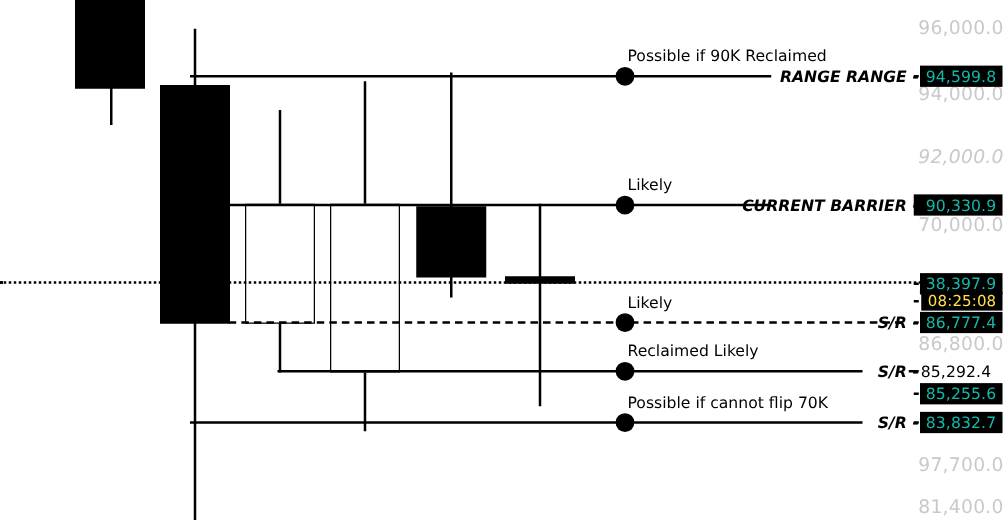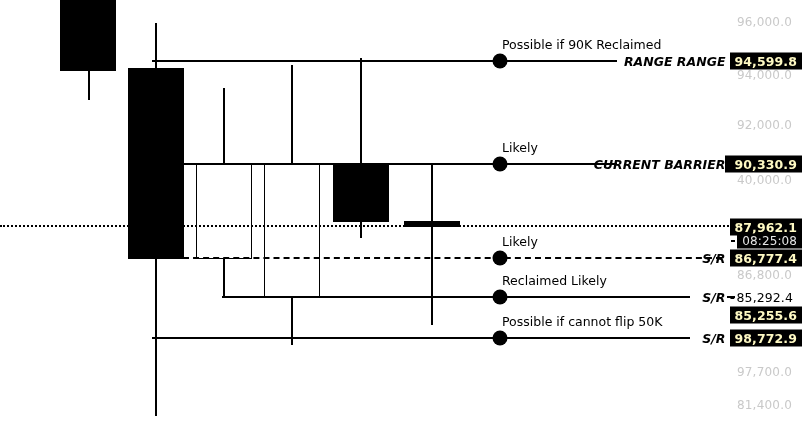--- a/index.html
+++ b/index.html
@@ -13,51 +13,51 @@
   #chart-root {
     position: relative;
     width: 803px;
     height: 421px;
     background: #ffffff;
     overflow: hidden;
   }
   
   .axis-gridlabel {
     position: absolute;
-    right: 11px;
-    font-size: 12px;
+    right: 0;
+    font-size: 15px;
     color: #c9c9c9;
     letter-spacing: 0.2px;
     white-space: nowrap;
     text-align: left;
     transform: translateY(-50%);
   }
   .axis-badge {
     position: absolute;
     right: 1px;
     background: #000000;
-    color: #fef9c3;
-    font-size: 12.5px;
-    font-weight: bold;
+    color: #14b8a6;
+    font-size: 12.5px;
+    font-weight: normal;
     padding: 2px 5px 2px 5px;
     white-space: nowrap;
     transform: translateY(-50%);
     letter-spacing: 0.1px;
     line-height: 13px;
   }
   .axis-badge.plain {
     background: transparent;
     color: #000000;
     font-weight: normal;
     font-size: 12.5px;
     right: 5px;
   }
   .axis-badge.timer {
     font-weight: normal;
-    color: #e5e5e5;
+    color: #fde047;
     font-size: 12px;
     padding-top: 1px;
     padding-bottom: 1px;
   }
   .axis-tick-dash {
     position: absolute;
     height: 2px;
     background: #000000;
     transform: translateY(-50%);
   }
@@ -158,44 +158,44 @@
       <div class="level-line dashed" style="left: 183px; width: 539px; top: 258px;"></div>
       <div class="level-dot" style="left: 500px; top: 258px;"></div>
       <div class="level-note" style="left: 502px; top: 249px;">Likely</div>
       <div class="level-title" style="top: 258px; right: 68px;"><span>S/R</span> <span class="dashsep">-</span></div>
       <div class="level-line" style="left: 222px; width: 468px; top: 297px;"></div>
       <div class="level-dot" style="left: 500px; top: 297px;"></div>
       <div class="level-note" style="left: 502px; top: 288px;">Reclaimed Likely</div>
       <div class="level-title" style="top: 297px; right: 68px;"><span>S/R</span> <span class="dashsep">-</span></div>
       <div class="level-line" style="left: 152px; width: 538px; top: 338px;"></div>
       <div class="level-dot" style="left: 500px; top: 338px;"></div>
-      <div class="level-note" style="left: 502px; top: 329px;">Possible if cannot flip 50K</div>
+      <div class="level-note" style="left: 502px; top: 329px;">Possible if cannot flip 70K</div>
       <div class="level-title" style="top: 338px; right: 68px;"><span>S/R</span> <span class="dashsep">-</span></div>
     </div>
 
   <div id="axis-layer">
       <div class="axis-gridlabel" style="top: 22px;">96,000.0</div>
       <div class="axis-gridlabel" style="top: 75px;">94,000.0</div>
-      <div class="axis-gridlabel" style="top: 125px;">92,000.0</div>
-      <div class="axis-gridlabel" style="top: 180px;">40,000.0</div>
+      <div class="axis-gridlabel" style="top: 125px; font-style: italic;">92,000.0</div>
+      <div class="axis-gridlabel" style="top: 180px;">70,000.0</div>
       <div class="axis-gridlabel" style="top: 232px;">88,000.0</div>
       <div class="axis-gridlabel" style="top: 275px;">86,800.0</div>
       <div class="axis-gridlabel" style="top: 372px;">97,700.0</div>
       <div class="axis-gridlabel" style="top: 405px;">81,400.0</div>
-      <div class="axis-badge" style="top: 227px;">87,962.1</div>
+      <div class="axis-badge" style="top: 227px;">38,397.9</div>
       <div class="axis-tick-dash" style="top: 227px; right: 68px; width: 4px;"></div>
       <div class="axis-badge timer" style="top: 241px;">08:25:08</div>
       <div class="axis-tick-dash" style="top: 241px; right: 68px; width: 4px;"></div>
       <div class="axis-badge" style="top: 258px;">86,777.4</div>
       <div class="axis-tick-dash" style="top: 258px; right: 68px; width: 4px;"></div>
       <div class="axis-badge plain" style="top: 297px;">85,292.4</div>
       <div class="axis-tick-dash" style="top: 297px; right: 68px; width: 8px;"></div>
       <div class="axis-badge" style="top: 315px;">85,255.6</div>
       <div class="axis-tick-dash" style="top: 315px; right: 68px; width: 4px;"></div>
-      <div class="axis-badge" style="top: 338px;">98,772.9</div>
+      <div class="axis-badge" style="top: 338px;">83,832.7</div>
       <div class="axis-tick-dash" style="top: 338px; right: 68px; width: 4px;"></div>
       <div class="axis-badge" style="top: 61px;">94,599.8</div>
       <div class="axis-tick-dash" style="top: 61px; right: 68px; width: 4px;"></div>
       <div class="axis-badge" style="top: 164px; padding-left: 10px;">90,330.9</div>
       <div class="axis-tick-dash" style="top: 164px; right: 68px; width: 4px;"></div>
     </div>
 
 </div>
 
 </body></html>

